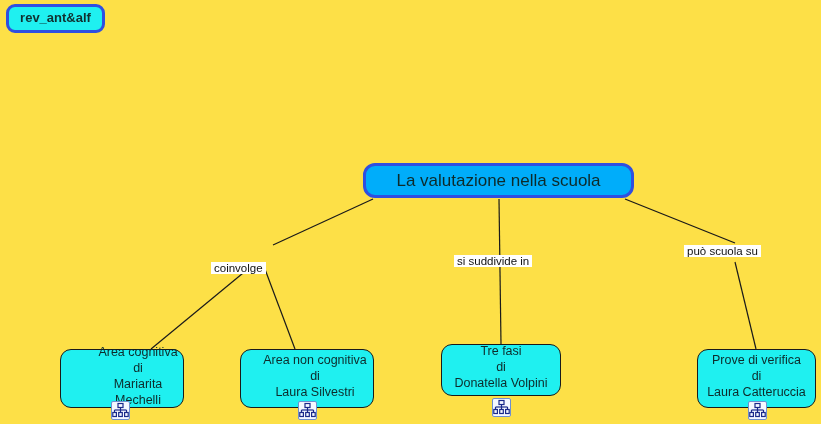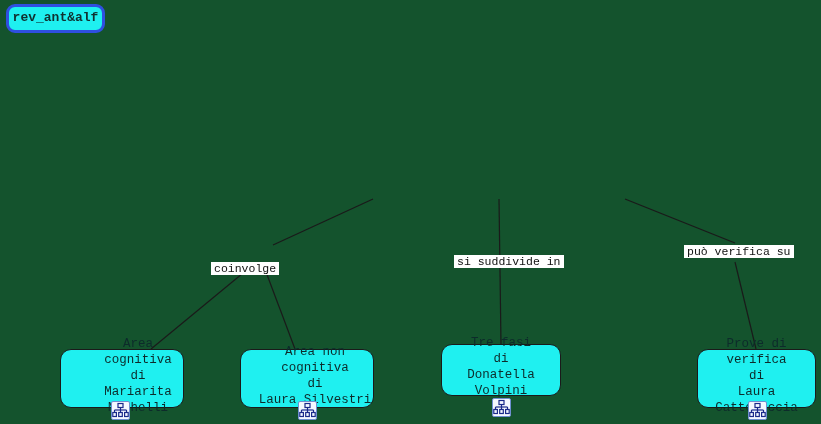--- a/index.html
+++ b/index.html
@@ -4,23 +4,23 @@
 <style>
   html, body {
     margin: 0;
     padding: 0;
     background: #ffffff;
   }
   #canvas {
     position: relative;
     width: 821px;
     height: 424px;
-    background: #14532d;
+    background: #fde047;
     overflow: hidden;
-    font-family: Liberation Mono, monospace;
+    font-family: Liberation Sans, sans-serif;
   }
   #edges {
     position: absolute;
     left: 0;
     top: 0;
     width: 821px;
     height: 424px;
   }
 
   .node {
@@ -120,24 +120,27 @@
 
     <line x1="625" y1="199" x2="735" y2="243" stroke="#1a1a1a" stroke-width="1.2"></line>
 
     <line x1="735" y1="262" x2="756" y2="349" stroke="#1a1a1a" stroke-width="1.2"></line>
   </svg>
 
   <div class="node node-chip">
     <span>rev_ant&amp;alf</span>
   </div>
 
+  <div class="node node-root">
+    <span>La valutazione nella scuola</span>
+  </div>
 
   <div class="edge-label lbl-1">coinvolge</div>
   <div class="edge-label lbl-2">si suddivide in</div>
-  <div class="edge-label lbl-3">può verifica su</div>
+  <div class="edge-label lbl-3">può scuola su</div>
 
   <div class="node node-leaf leaf-1">
     <span>Area cognitiva
 di
 Mariarita Mechelli</span>
   </div>
   <div class="node node-leaf leaf-2">
     <span>Area non cognitiva
 di
 Laura Silvestri</span>

